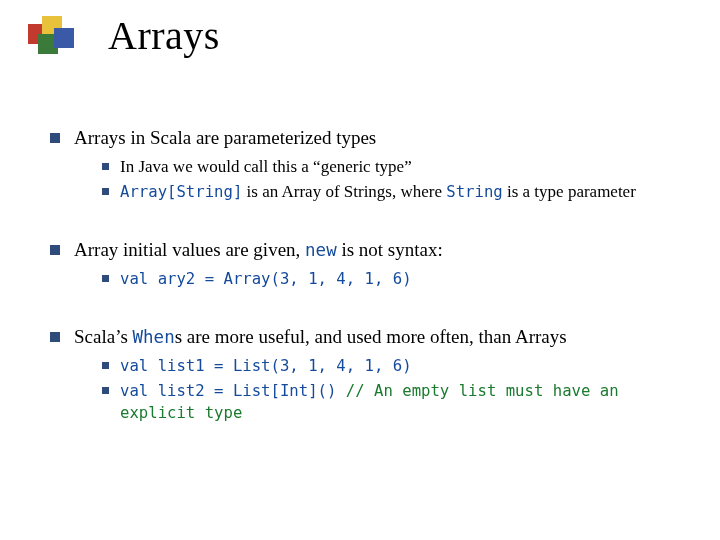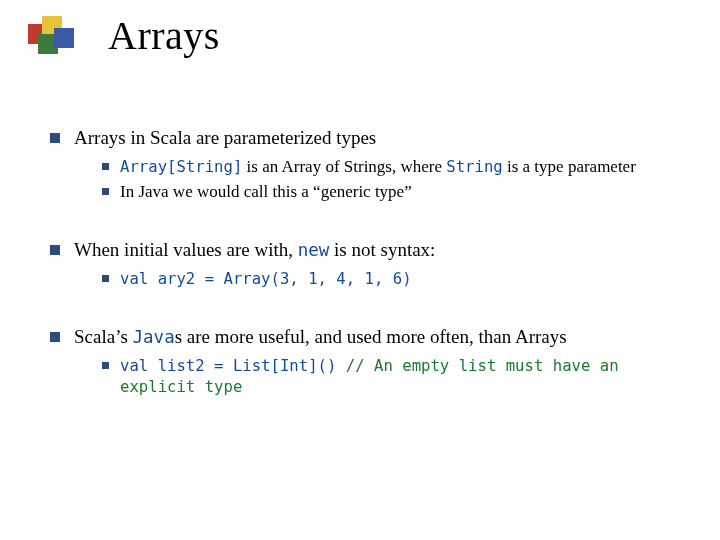--- a/index.html
+++ b/index.html
@@ -104,42 +104,45 @@
 
   <div class="title">Arrays</div>
 
   <div class="content">
     <ul class="level1">
 
       <li>
         <span>Arrays in Scala are parameterized types</span>
         <ul class="level2">
           <li>
-            <span class="code">Array[String]</span><span> is an Array of Strings, where </span><span class="code">String</span><span> is a </span><span>type parameter</span>
+            <span>In Java we would call this a “generic type”</span>
           </li>
           <li>
-            <span>In Java we would call this a “generic type”</span>
+            <span class="code">Array[String]</span><span> is an Array of Strings, where </span><span class="code">String</span><span> is a </span><span>type parameter</span>
           </li>
         </ul>
       </li>
 
 
       <li>
-        <span>When initial values are with, </span><span class="code">new</span><span> is not syntax:</span>
+        <span>Array initial values are given, </span><span class="code">new</span><span> is not syntax:</span>
         <ul class="level2">
           <li>
             <span class="code">val ary2 = Array(3, 1, 4, 1, 6)</span>
           </li>
         </ul>
       </li>
 
 
       <li>
-        <span>Scala’s </span><span class="code">Java</span><span>s are more useful, and used more often, than Arrays</span>
+        <span>Scala’s </span><span class="code">When</span><span>s are more useful, and used more often, than Arrays</span>
         <ul class="level2">
+          <li>
+            <span class="code">val list1 = List(3, 1, 4, 1, 6)</span>
+          </li>
           <li>
             <span class="code">val list2 = List[Int]() </span><span class="comment">// An empty list must have an explicit type</span>
           </li>
         </ul>
       </li>
 
     </ul>
   </div>
 </div>
 

